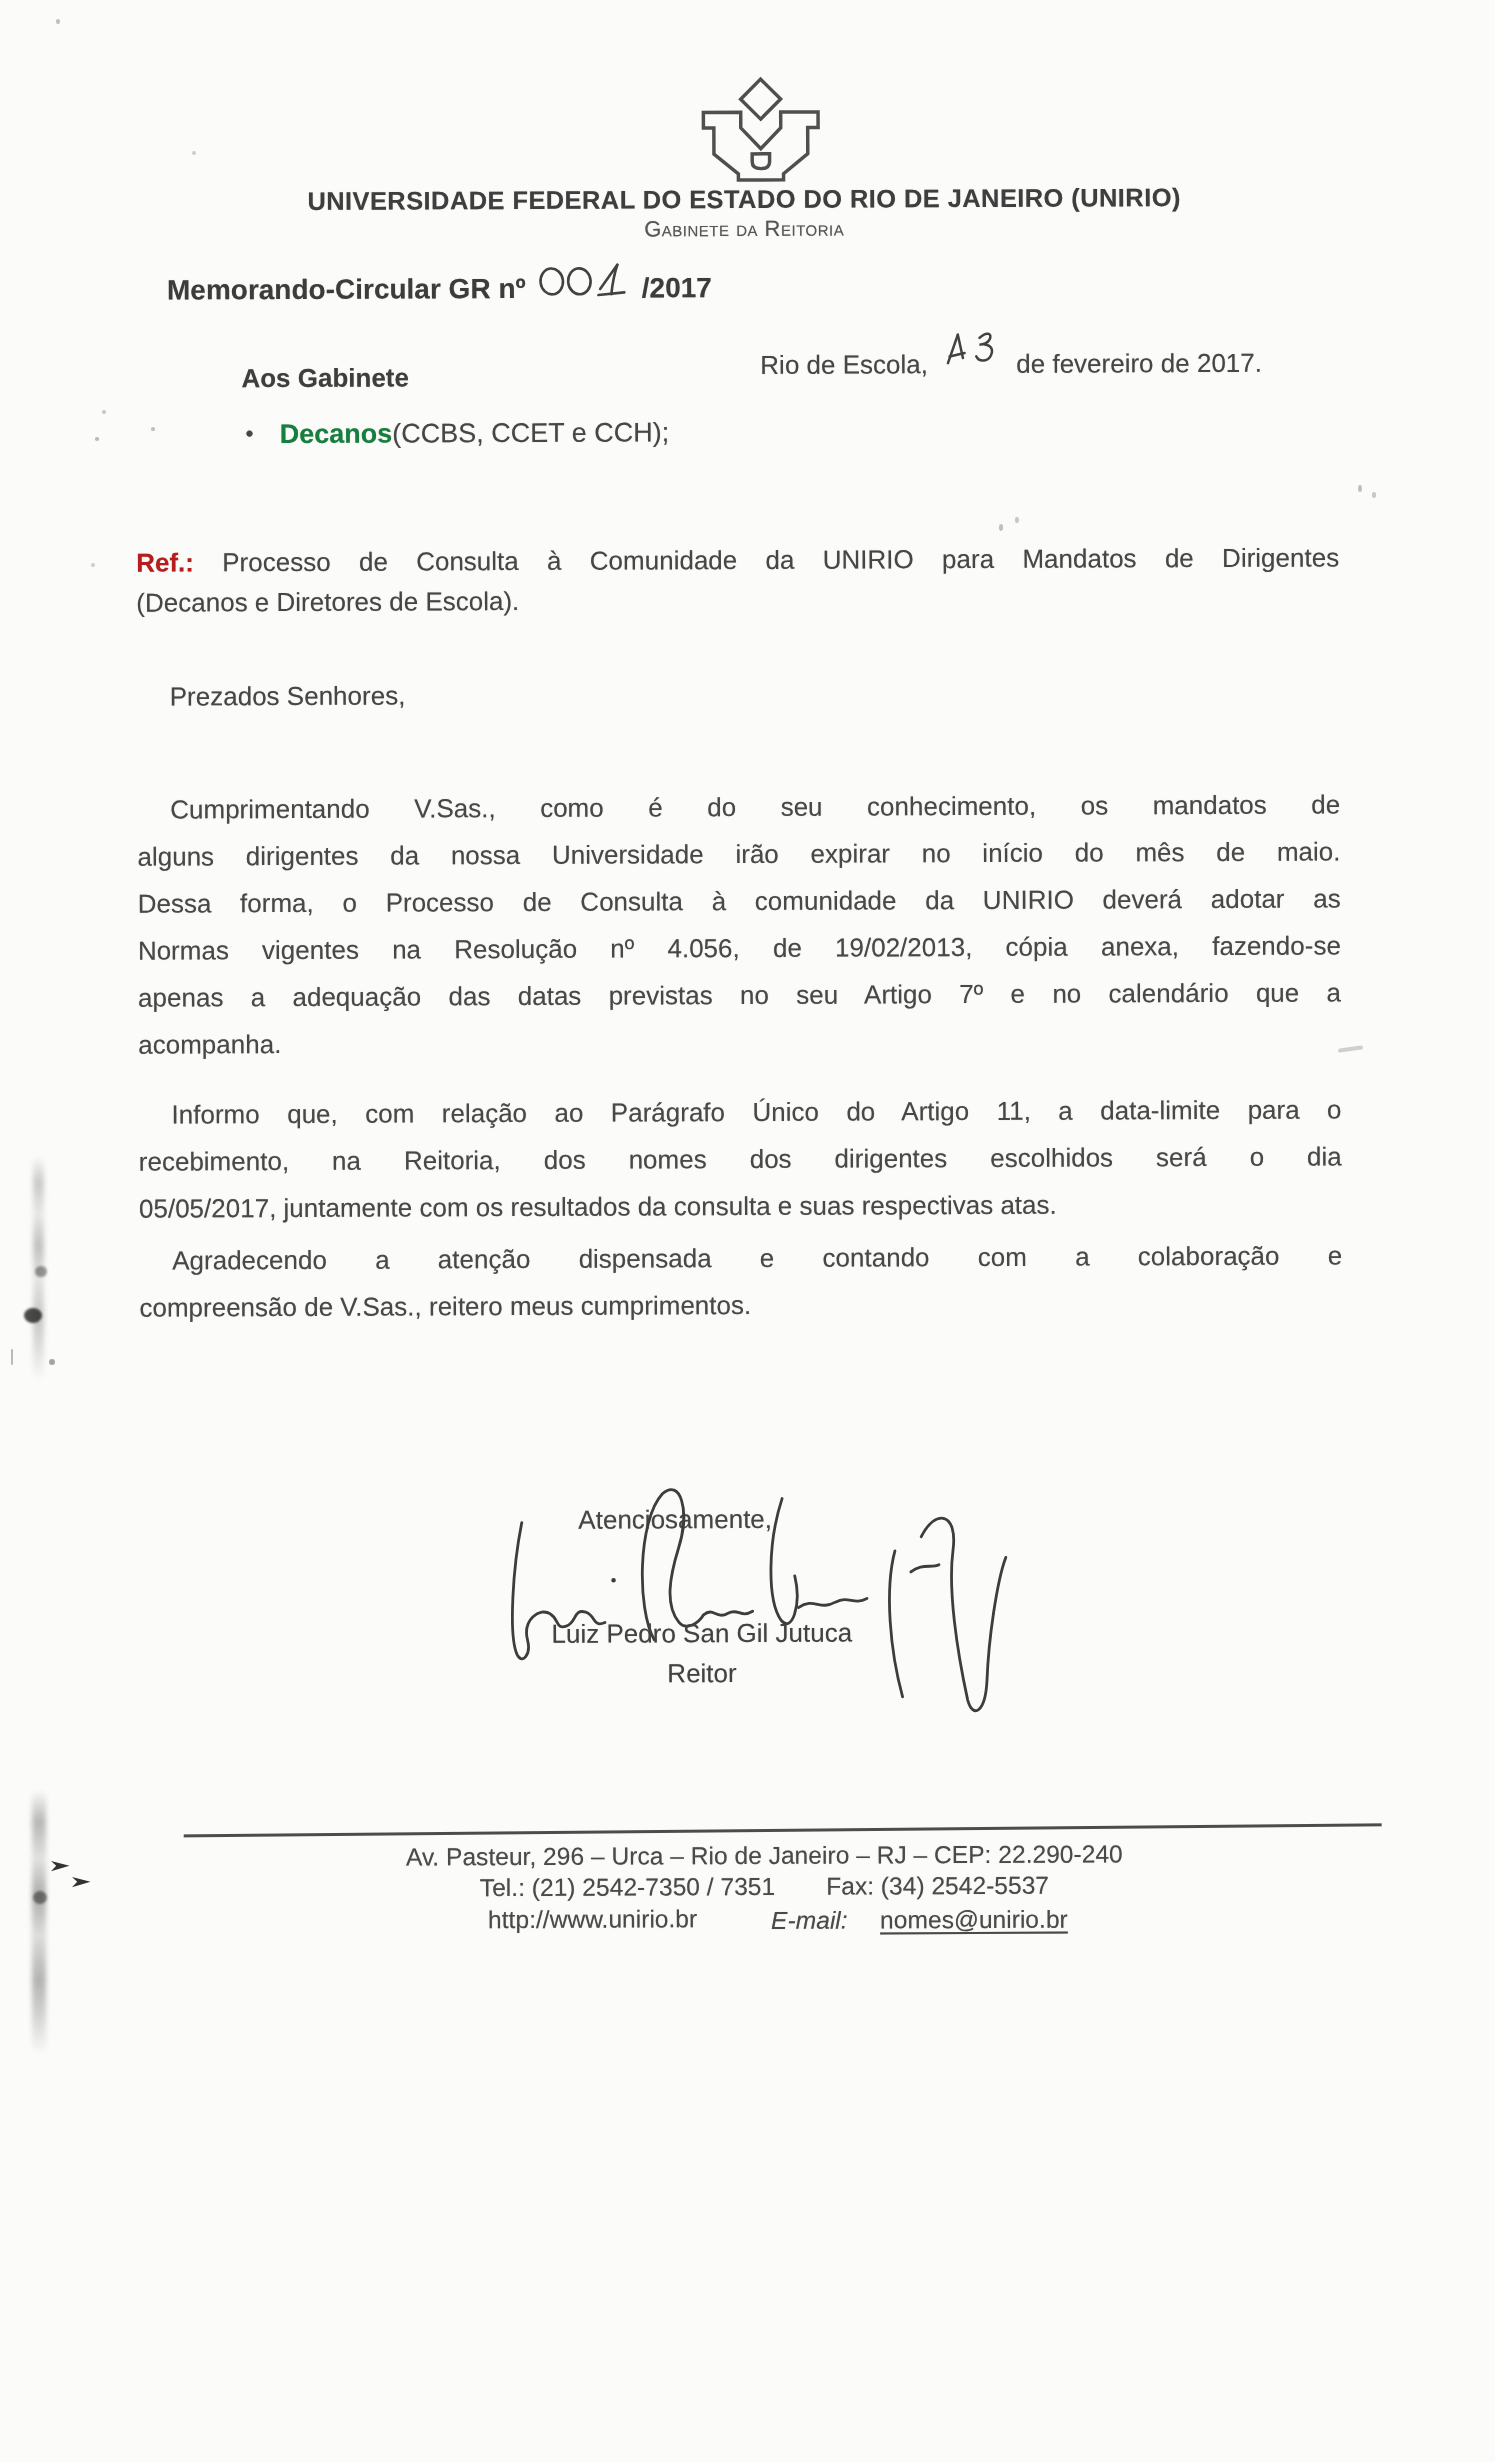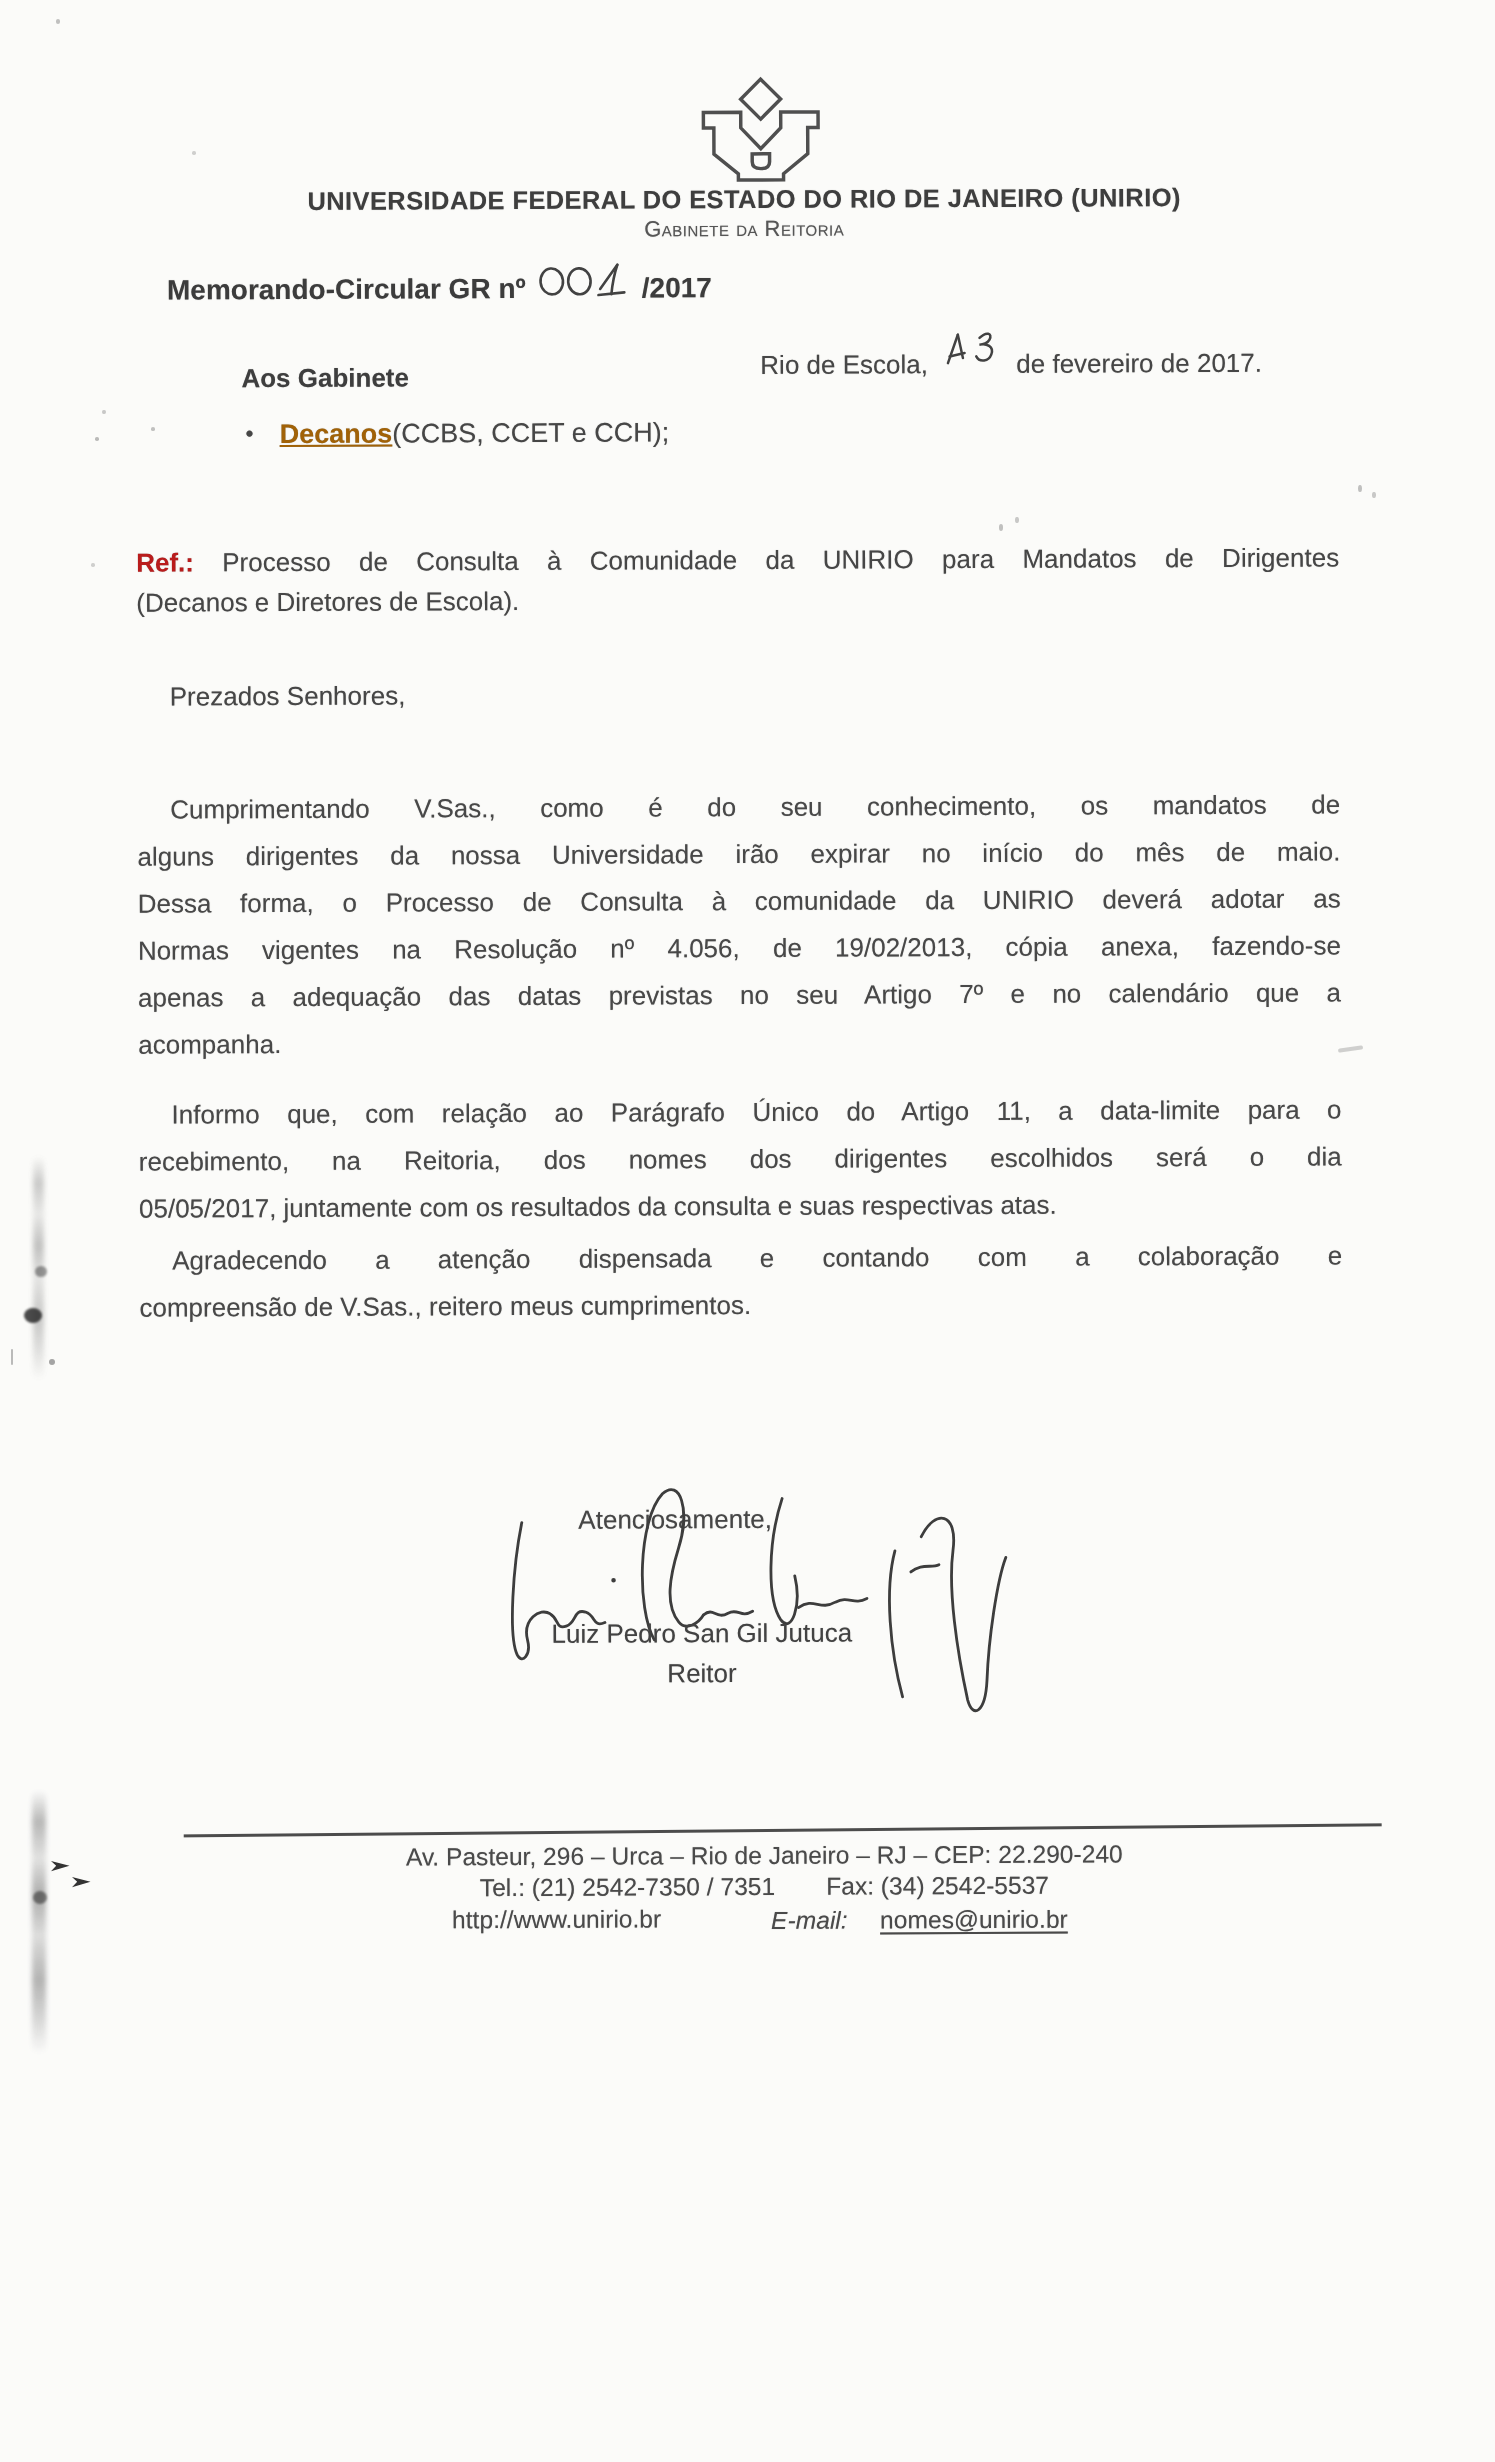--- a/index.html
+++ b/index.html
@@ -23,21 +23,21 @@
     display:flex;align-items:flex-end;}
   .hand{display:inline-block;}
   .memo-hand{margin:0 8.8px -1.8px 12.3px;}
 
   .date-row{position:absolute;left:763px;top:329px;font-size:26px;display:flex;align-items:flex-end;}
   .date-hand{margin:0 14px 5.3px 12.3px;}
 
   .aos{position:absolute;left:244px;top:361px;font-weight:700;font-size:26px;color:#3e3e3e;}
   .bullet-row{position:absolute;left:248px;top:417px;font-size:27px;display:flex;align-items:baseline;}
   .bullet-glyph{font-size:23px;margin-right:26px;position:relative;top:-1.8px;}
-  .bullet-row b{color:#a16207;text-decoration:underline;}
+  .bullet-row b{color:#15803d;}
 
   
   .ref{position:absolute;left:138px;top:540px;width:1203px;font-size:26px;line-height:40px;}
   .ref .jline{text-align:justify;text-align-last:justify;}
   .ref b{color:#b91c1c;}
 
   .salutation{position:absolute;left:138px;top:679px;width:1203px;font-size:26px;text-indent:33px;}
 
   
   .para{position:absolute;left:138px;width:1203px;font-size:26px;line-height:47px;color:#484848;}
@@ -52,21 +52,21 @@
   .signer{position:absolute;left:488px;top:1613px;width:422px;text-align:center;
     font-size:26px;line-height:40px;color:#424242;}
 
   
   .footer-rule{position:absolute;left:180px;top:1829px;width:1198px;height:2.6px;background:#4c4c4c;
     transform:rotate(-0.28deg);filter:blur(0.4px);}
   .f-line{position:absolute;left:145px;width:1231px;text-align:center;font-size:24.6px;color:#4a4a4a;}
   #fline1{top:1842px;}
   #fline2{top:1873px;display:flex;justify-content:center;gap:51px;left:145px;}
   .f-abs{position:absolute;font-size:24.6px;color:#4a4a4a;}
-  #fweb{left:448px;top:1905px;}
+  #fweb{left:484px;top:1905px;}
   #femail-label{left:767px;top:1907px;font-style:italic;}
   #femail{left:876px;top:1907px;text-decoration:underline;text-decoration-thickness:1.8px;text-underline-offset:4.4px;}
 
   
   .streak{position:absolute;border-radius:7px;filter:blur(2.6px);
     background:linear-gradient(to bottom,
       rgba(120,120,120,0) 0%, rgba(110,110,110,.5) 12%, rgba(130,130,130,.22) 26%,
       rgba(100,100,100,.55) 40%, rgba(125,125,125,.25) 55%, rgba(102,102,102,.5) 72%,
       rgba(118,118,118,.3) 86%, rgba(120,120,120,0) 100%);}
   #streak1{left:33px;top:1156px;width:11.4px;height:224px;opacity:.7;}

